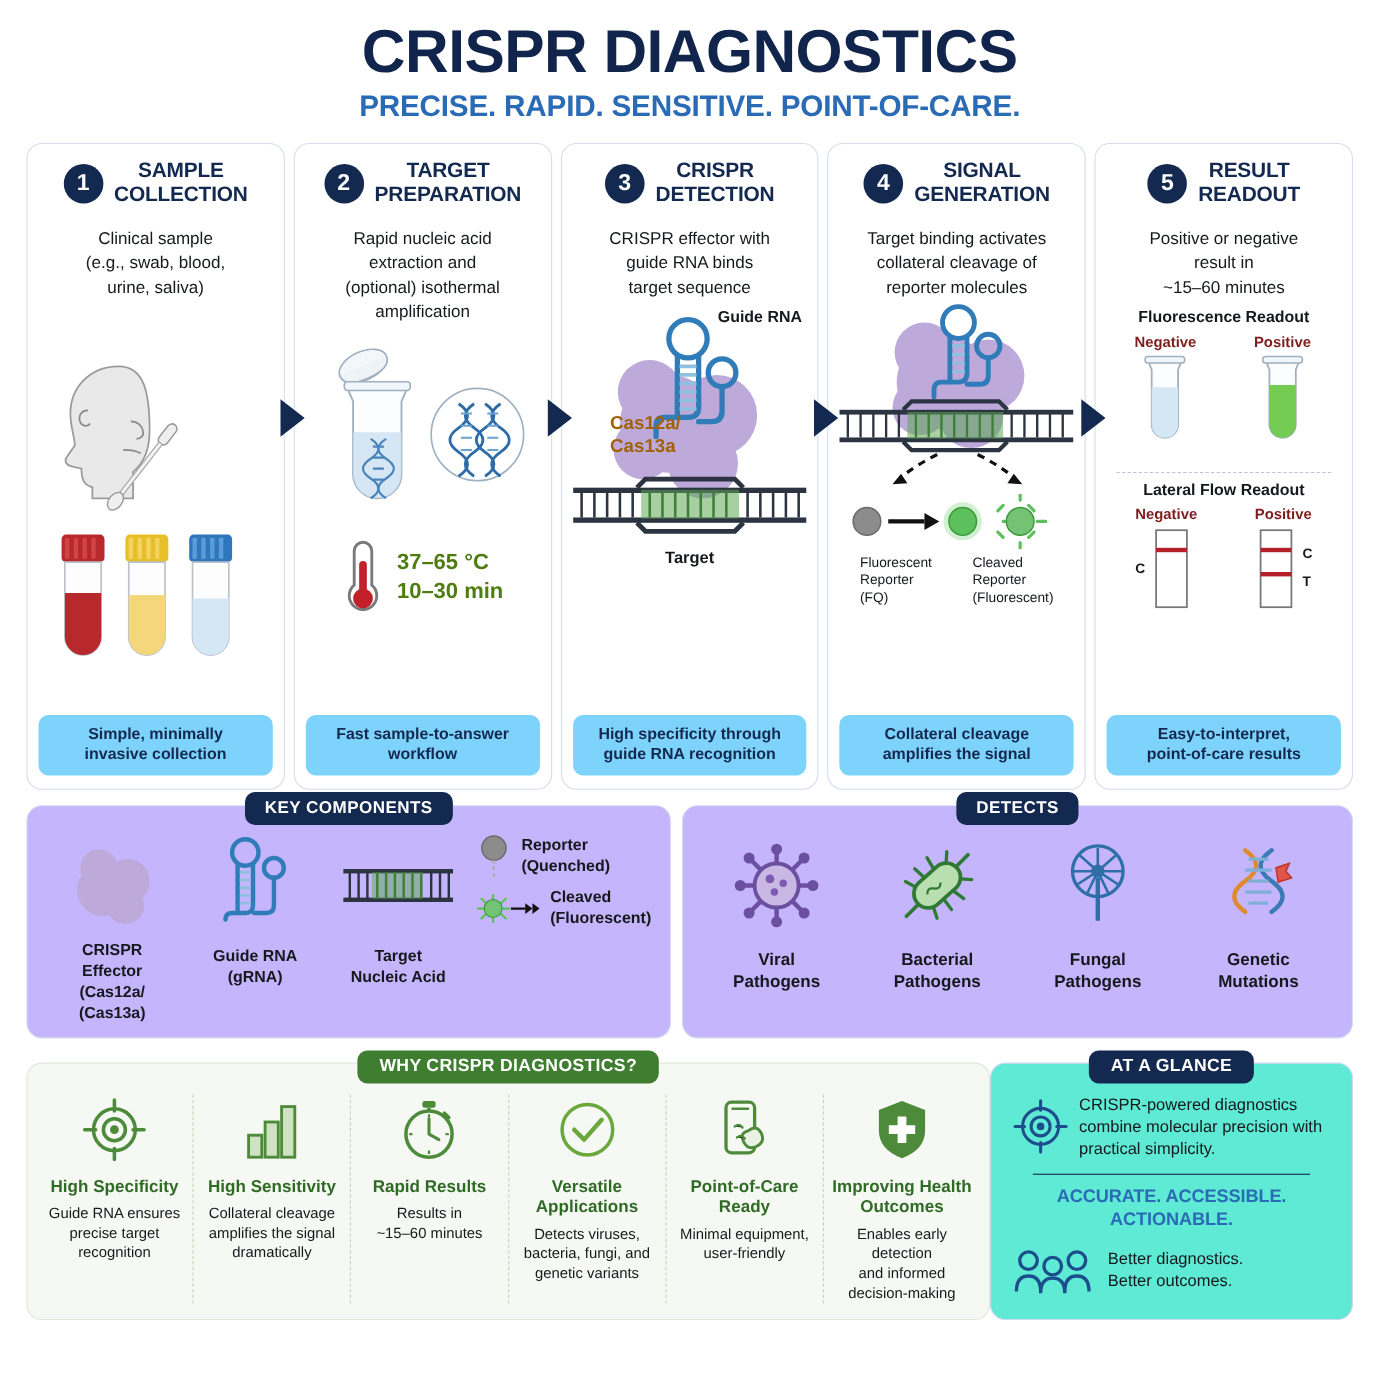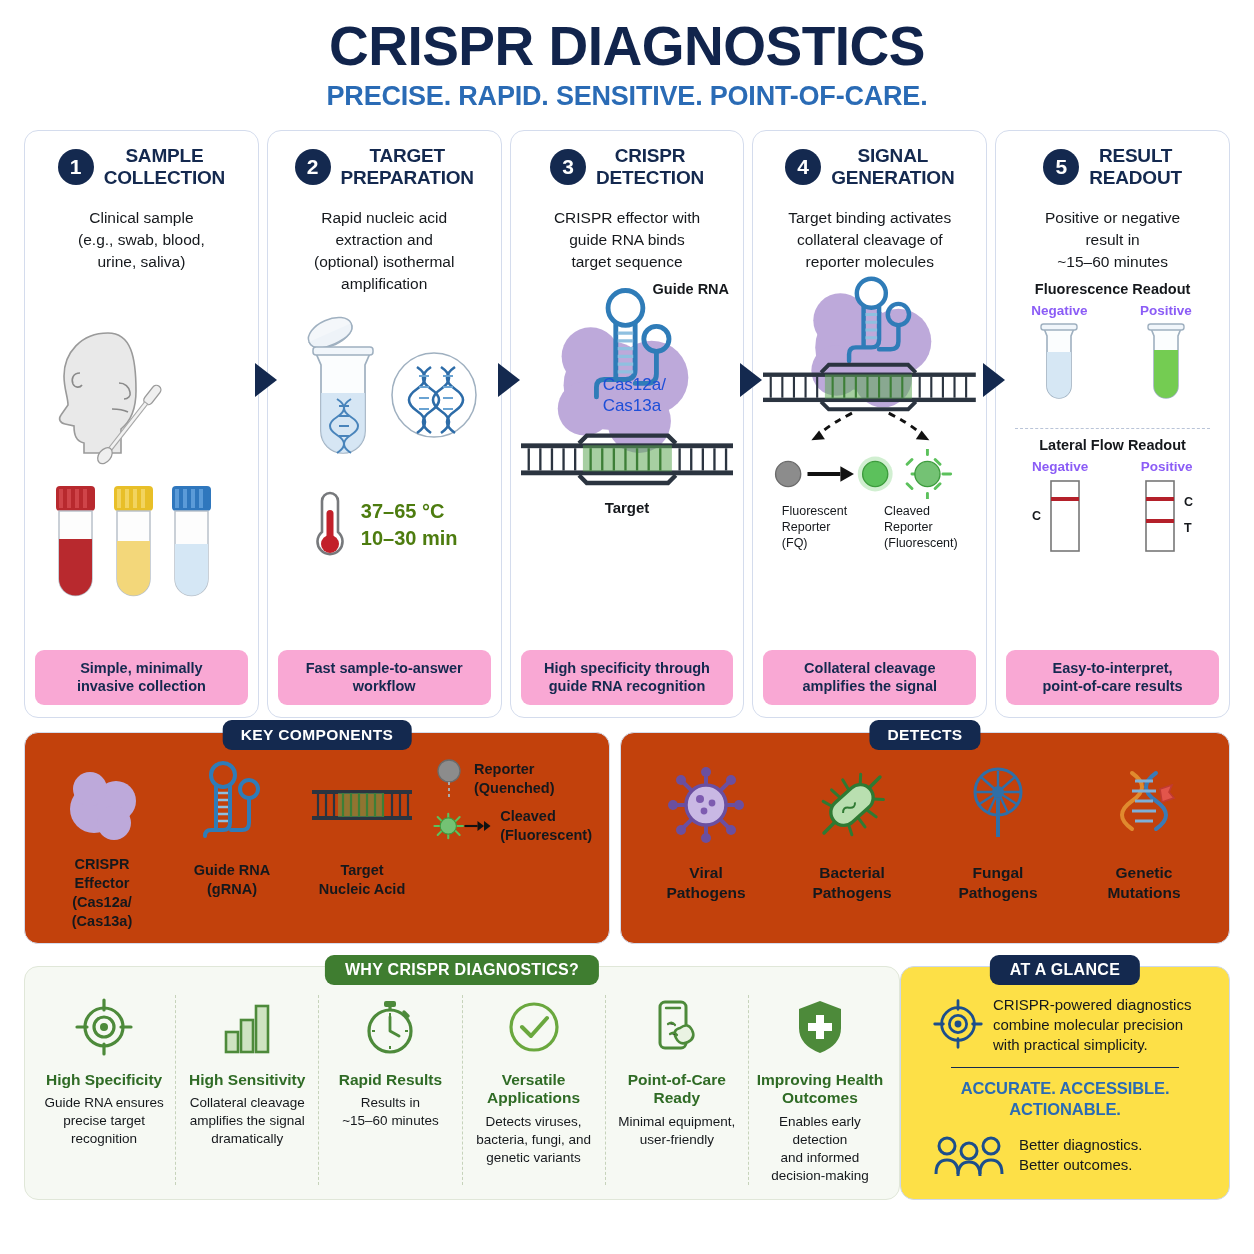--- a/index.html
+++ b/index.html
@@ -53,21 +53,21 @@
   .step-desc {
     margin-top: 18px; text-align: center;
     font-size: 15.5px; color: #15181c; line-height: 1.42;
   }
   .step-art {
     flex: 1 1 auto; position: relative;
     display: flex; align-items: center; justify-content: center;
   }
   .step-foot {
     margin-top: auto;
-    background: #f9a8d4; border-radius: 9px;
+    background: #7dd3fc; border-radius: 9px;
     padding: 9px 8px;
     font-size: 14.5px; font-weight: 600; color: #14294f;
     text-align: center; line-height: 1.3;
   }
 
   
   .arrow {
     position: absolute; top: 232px; z-index: 5;
     width: 0; height: 0;
     border-top: 17px solid transparent;
@@ -75,21 +75,21 @@
     border-left: 22px solid #14294f;
   }
 
   
   .mid {
     display: flex; gap: 10px;
     padding: 0 24px; margin-top: 14px;
   }
   .panel {
     border: 1.4px solid #d4dced; border-radius: 14px;
-    background: #c2410c; position: relative;
+    background: #c4b5fd; position: relative;
     padding: 26px 12px 12px;
   }
   .panel-badge {
     position: absolute; top: -13px; left: 50%; transform: translateX(-50%);
     background: #14294f; color: #fff;
     font-size: 15.5px; font-weight: 700; letter-spacing: 0.4px;
     padding: 6px 18px; border-radius: 9px; white-space: nowrap;
   }
   .kc-items { display: flex; align-items: flex-start; justify-content: space-around; }
   .kc-item { text-align: center; width: 120px; }
@@ -118,42 +118,42 @@
     flex: 1 1 0; text-align: center; padding: 0 7px;
     border-right: 1.4px dashed #c6d3ba;
   }
   .why-item:last-child { border-right: none; }
   .why-icon { height: 64px; display: flex; align-items: center; justify-content: center; }
   .why-title { font-size: 15.5px; font-weight: 700; color: #2f6b25; line-height: 1.2; margin-top: 12px; }
   .why-text { font-size: 13.5px; color: #15181c; line-height: 1.33; margin-top: 5px; }
 
   .glance {
     flex: 0 0 330px;
-    background: #fde047; border: 1.4px solid #ccd8ee; border-radius: 14px;
-    position: relative; padding: 28px 32px 14px;
+    background: #5eead4; border: 1.4px solid #ccd8ee; border-radius: 14px;
+    position: relative; padding: 28px 20px 14px;
   }
   .glance-badge {
     position: absolute; top: -12px; left: 50%; transform: translateX(-50%);
     background: #14294f; color: #fff;
     font-size: 16px; font-weight: 700; letter-spacing: 0.3px;
     padding: 6px 20px; border-radius: 9px; white-space: nowrap;
   }
   .glance-row { display: flex; align-items: flex-start; gap: 10px; }
   .glance-text { font-size: 15px; color: #15181c; line-height: 1.34; }
   .glance-rule { height: 1.6px; background: #14294f; margin: 12px 18px 10px; }
   .glance-tag {
     text-align: center; font-size: 16.5px; font-weight: 700;
     color: #2a6bb5; line-height: 1.25; letter-spacing: -0.1px;
   }
   .glance-row2 { display: flex; align-items: center; gap: 14px; margin-top: 14px; }
   .glance-text2 { font-size: 15px; color: #15181c; line-height: 1.3; }
 
   
   .readout-title { font-size: 14.5px; font-weight: 700; color: #15181c; text-align: center; }
-  .readout-sub { font-size: 13.5px; font-weight: 700; color: #8b5cf6; text-align: center; }
+  .readout-sub { font-size: 13.5px; font-weight: 700; color: #7f1d1d; text-align: center; }
   .dash-sep { border-top: 1.4px dashed #b9c4d8; margin: 10px 6px 8px; }
   .tiny { font-size: 12.5px; color: #15181c; line-height: 1.28; text-align: left; }
   .lbl-dark { font-size: 14px; font-weight: 700; color: #15181c; }
   .therm-row { display: flex; align-items: center; justify-content: center; gap: 12px; }
   .therm-text { font-size: 20px; font-weight: 700; color: #4d7c0f; line-height: 1.32; }
 </style>
 </head>
 <body>
 
 <div class="page">
@@ -325,21 +325,21 @@
               </g>
               <g stroke="#3d7f37" stroke-width="2.4">
                 <path d="M72 173 L72 196 M84 173 L84 196 M96 173 L96 196 M108 173 L108 196
                          M120 173 L120 196 M132 173 L132 196 M144 173 L144 196"></path>
               </g>
               <path d="M60 168 L68 160 L152 160 L160 168" fill="none" stroke="#2b3440" stroke-width="4.5"></path>
               <path d="M60 201 L68 209 L152 209 L160 201" fill="none" stroke="#2b3440" stroke-width="4.5"></path>
             </g>
           </svg>
           <div class="lbl-dark" style="position:absolute;left:62%;top:4px;font-size:14.5px;">Guide RNA</div>
-          <div style="position:absolute;left:16%;top:42%;font-size:17px;font-weight:400;color:#1d4ed8;line-height:1.2;margin-left:48px;">
+          <div style="position:absolute;left:16%;top:42%;font-size:17px;font-weight:700;color:#a16207;line-height:1.2;">
             <div>Cas12a/</div>
             <div>Cas13a</div>
           </div>
           <div class="lbl-dark" style="position:absolute;left:0;right:0;bottom:-4px;text-align:center;font-size:15px;">Target</div>
         </div>
       </div>
       <div class="step-foot" style="white-space:pre-line">High specificity through
 guide RNA recognition</div>
       <div class="arrow" style="right:-19px;"></div>
     </div>

